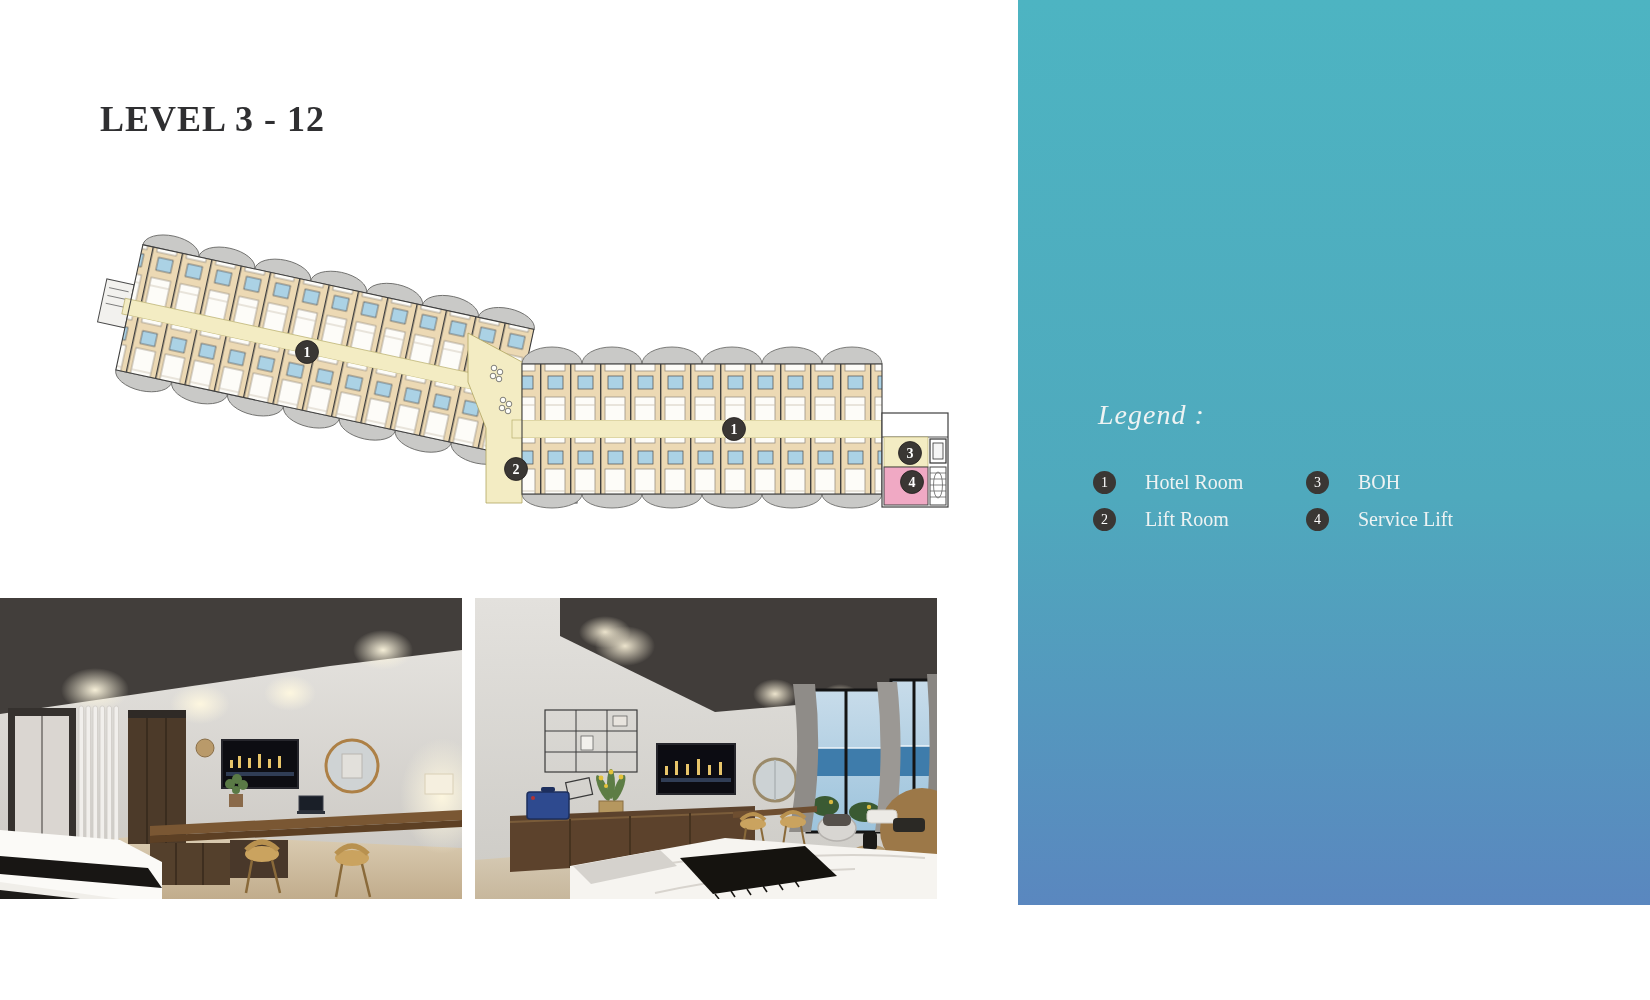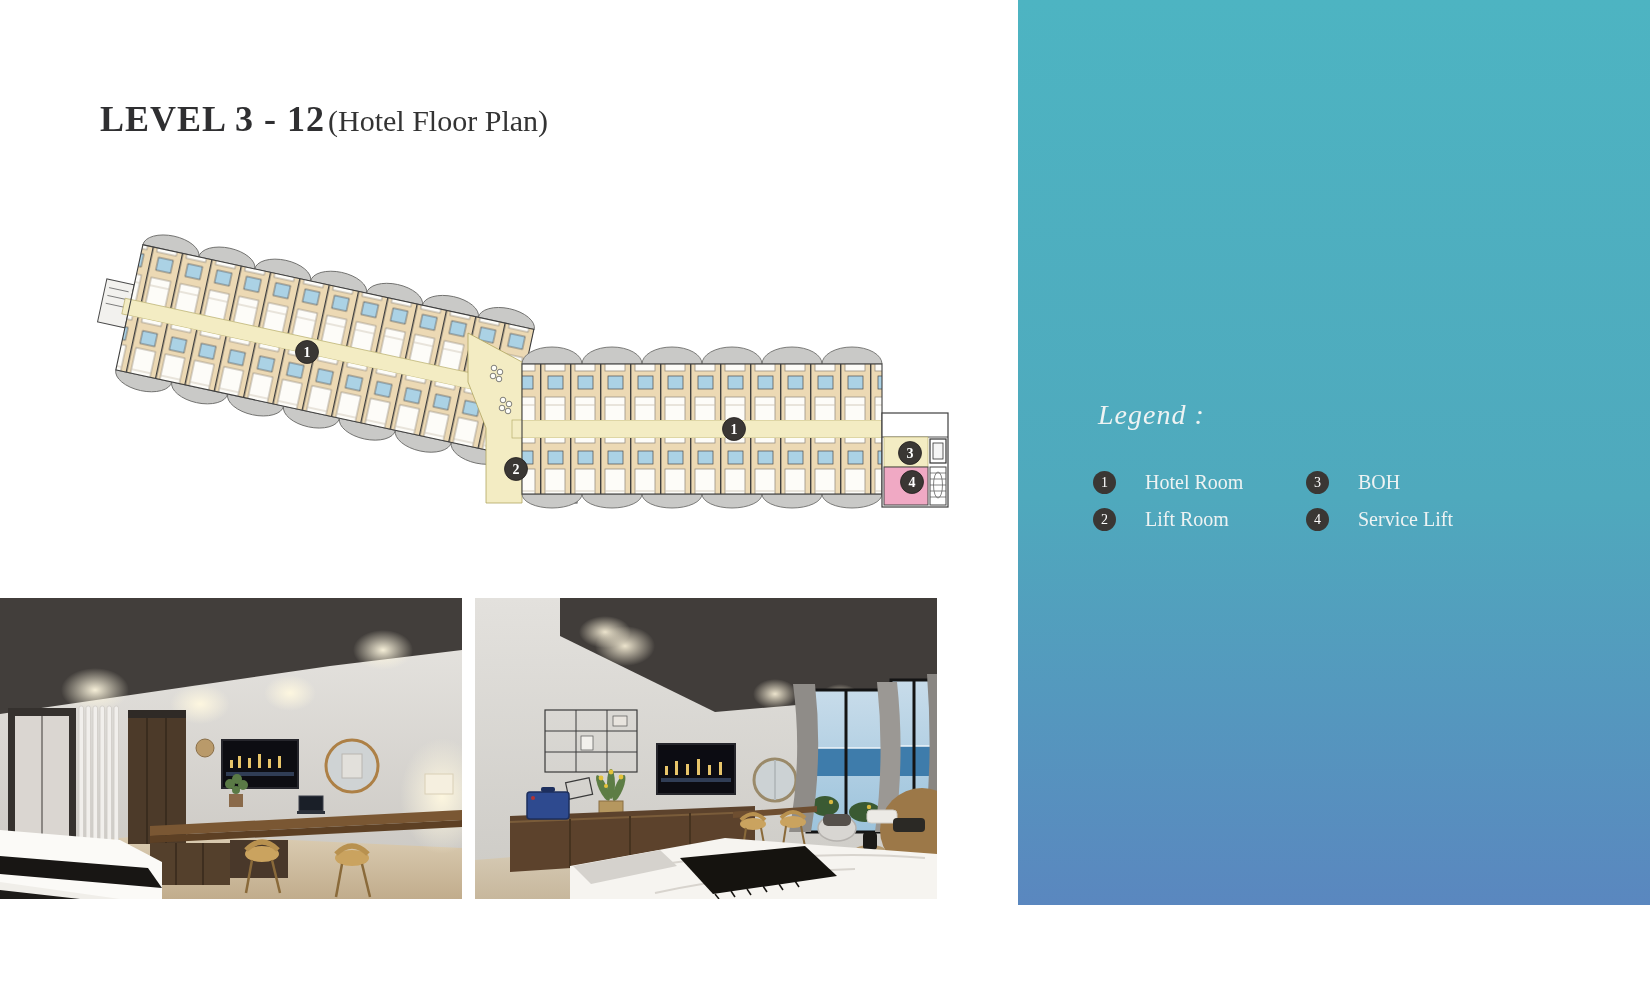--- a/index.html
+++ b/index.html
@@ -6,21 +6,21 @@
     --panel_top:#4db4c2; --panel_mid:#4fa9bd; --panel_bottom:#5a87bf;
     --badge:#3a3734; --room_tan:#ecd9b4; --corridor_yellow:#f3ecc3;
     --bath_blue:#abd2e5; --balcony_gray:#c9c9c7; --service_lift_pink:#f0a9c4;
     --title_text:#2f2f31; --legend_text:#eef3f3;
   }
   *{margin:0;padding:0;box-sizing:border-box}
   html,body{width:1650px;height:1000px;background:#fff;overflow:hidden}
   body{font-family:"Liberation Serif","DejaVu Serif",serif;position:relative}
   .slide{position:absolute;inset:0;background:#fff}
 
-  .title{position:absolute;left:100px;top:98px;display:flex;align-items:baseline;gap:3px;color:var(--title_text)}
+  .title{position:absolute;left:100px;top:98px;display:flex;align-items:baseline;gap:24px;color:var(--title_text)}
   .title .main{font-size:36px;font-weight:bold;letter-spacing:1px}
   .title .sub{font-size:30px;font-weight:normal;color:#333}
 
   .teal-panel{position:absolute;left:1018px;top:0;width:632px;height:905px;
     background:linear-gradient(180deg,var(--panel_top) 0%,var(--panel_mid) 55%,var(--panel_bottom) 100%)}
   .legend-heading{position:absolute;left:80px;top:399px;font-style:italic;font-size:28px;color:var(--legend_text);letter-spacing:1px}
   .legend-col{position:absolute;top:471px;display:flex;flex-direction:column;gap:14px}
   .legend-col.c1{left:75px}
   .legend-col.c2{left:288px}
   .legend-item{display:flex;align-items:center;height:23px}
@@ -35,21 +35,20 @@
   svg{display:block}
   .marker-num{fill:#fff;font-family:"Liberation Serif",serif;font-size:14px;font-weight:bold}
 </style>
 </head>
 <body>
 
 <div class="slide">
 
   <div class="title">
     <span class="main">LEVEL 3 - 12</span>
-    <span class="sub">(Hotel Floor Plan)</span>
   </div>
 
   <svg class="plan-svg" viewBox="90 200 870 315" xmlns="http://www.w3.org/2000/svg">
     <defs>
       <pattern id="patTop" width="30" height="56" patternUnits="userSpaceOnUse">
         <rect width="30" height="56" style="fill:var(--room_tan)"></rect>
         <rect x="0" y="0" width="1.4" height="56" fill="#3d3d3d"></rect>
         <rect x="5" y="5" width="20" height="30" fill="#fdfcf8" stroke="#9a9284" stroke-width="0.8"></rect>
         <line x1="5" y1="13" x2="25" y2="13" stroke="#c9c0ae" stroke-width="0.8"></line>
         <rect x="8" y="40" width="15" height="13" style="fill:var(--bath_blue)" stroke="#4a4a4a" stroke-width="0.7"></rect>

